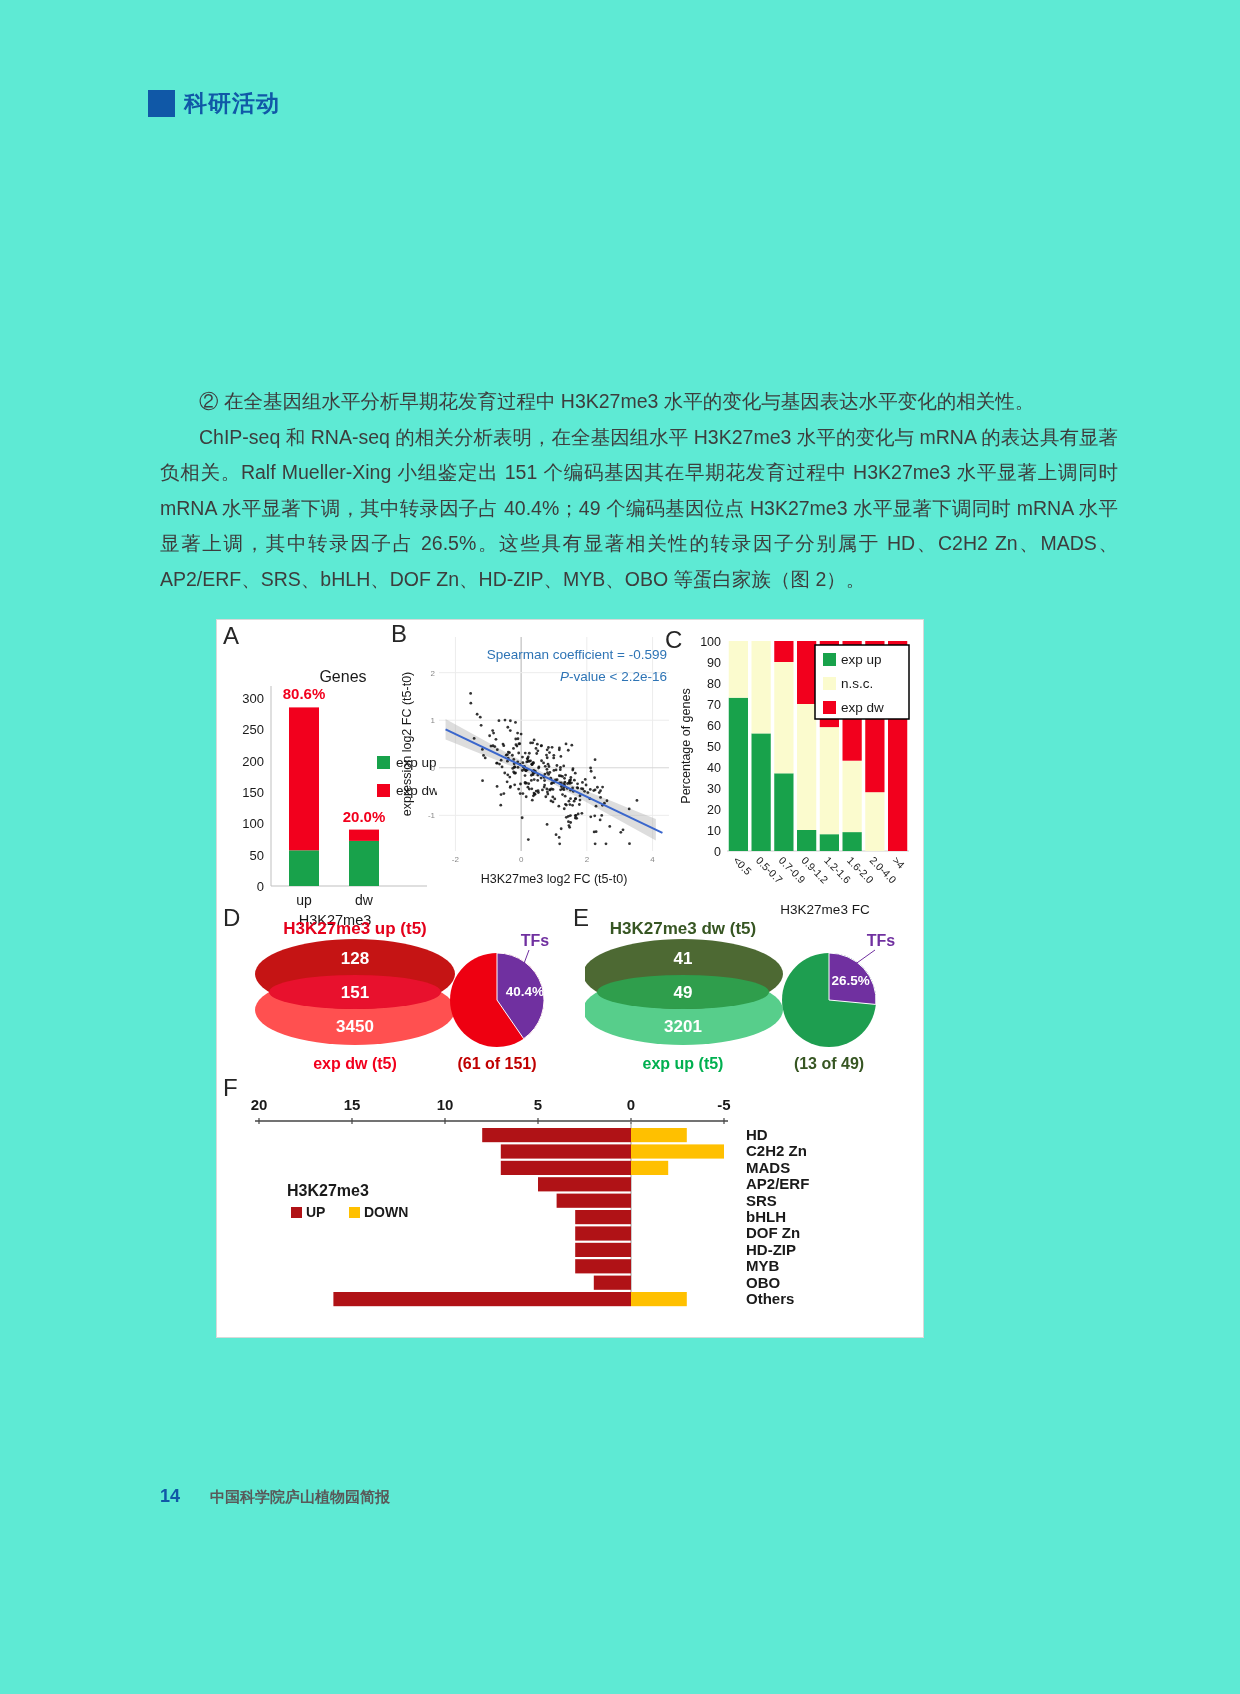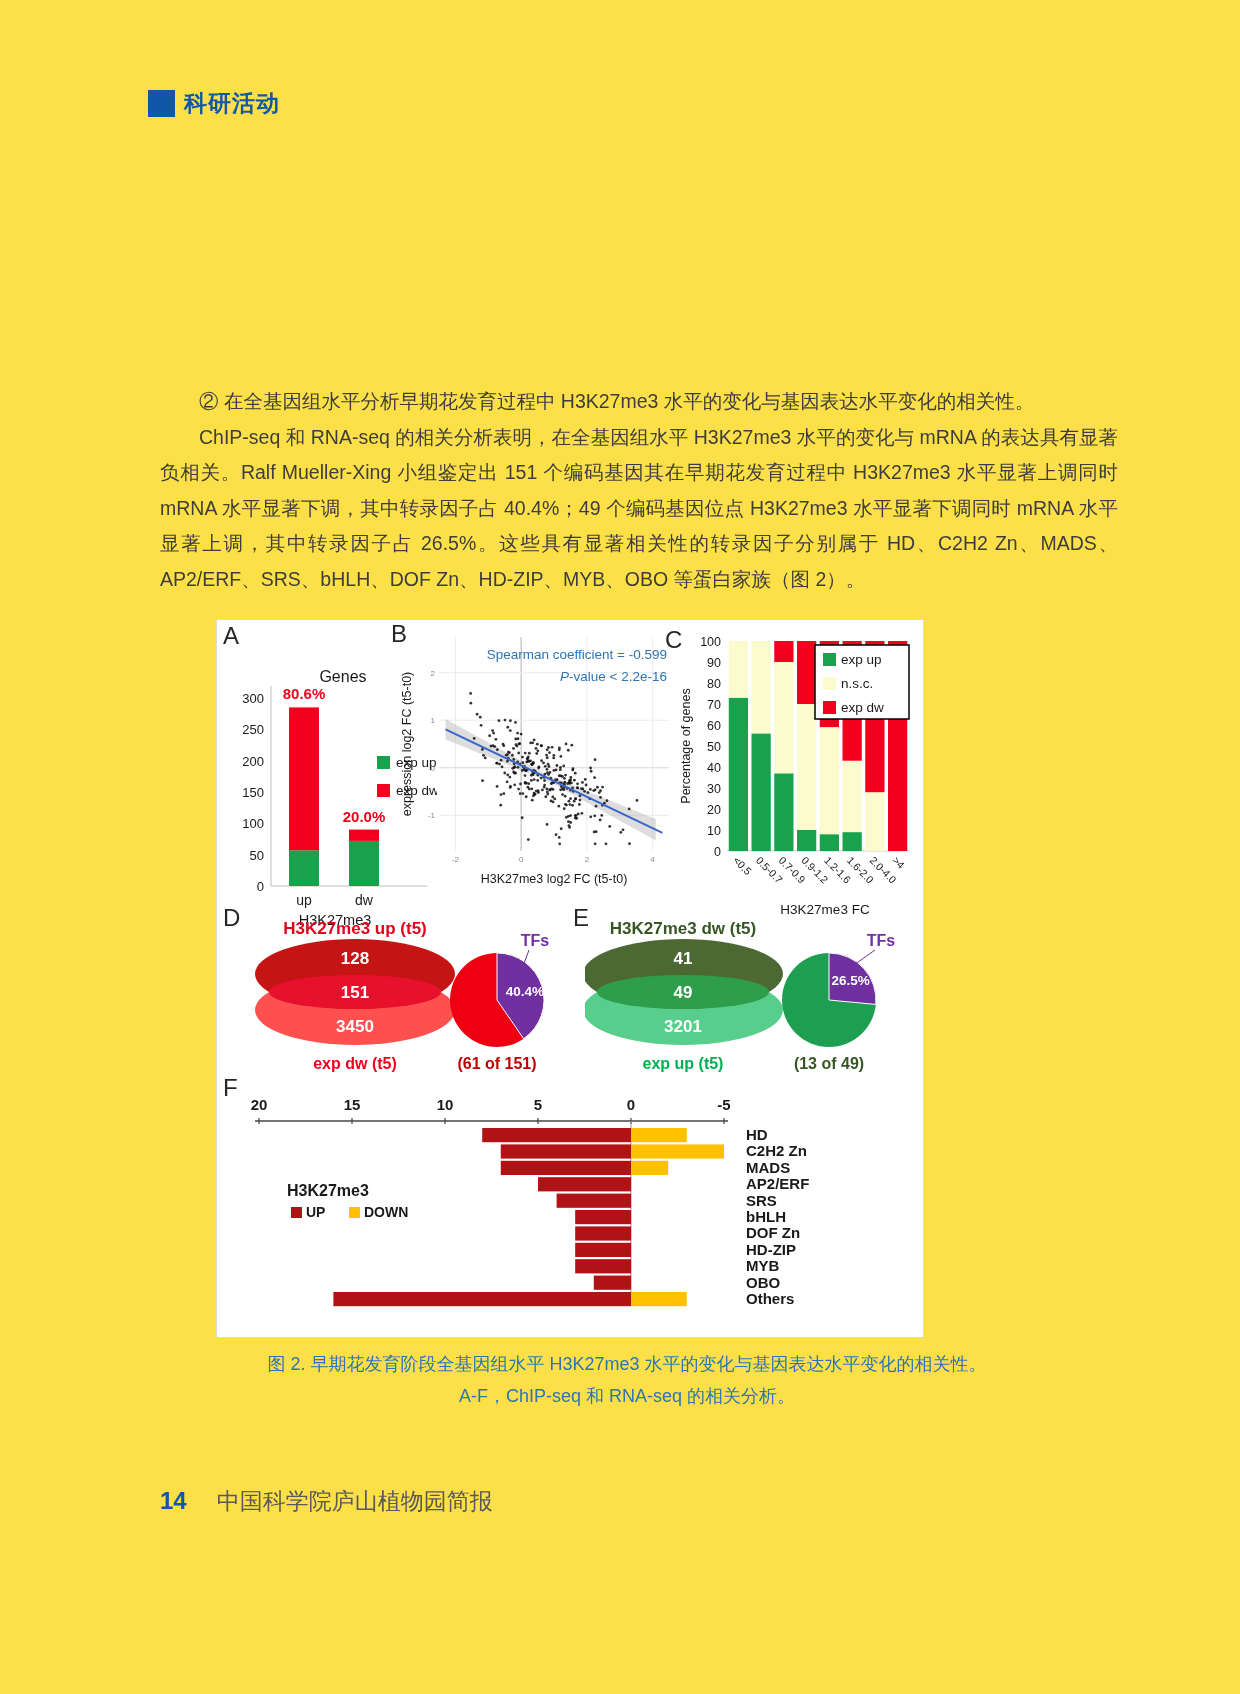--- a/index.html
+++ b/index.html
@@ -1,37 +1,37 @@
 <!DOCTYPE html>
 <html><head>
 <meta charset="utf-8">
 <style>
   html,body{margin:0;padding:0;background:#ffffff;}
-  .page{position:relative;width:1240px;height:1694px;background:#fde047;font-family:"Liberation Sans",sans-serif;overflow:hidden;}
+  .page{position:relative;width:1240px;height:1694px;background:#5eead4;font-family:"Liberation Sans",sans-serif;overflow:hidden;}
   .doc-header{position:absolute;left:148px;top:88px;display:flex;align-items:center;gap:9px;}
   .hdr-sq{width:27px;height:27px;background:#1058A7;display:inline-block;}
   .hdr-label{color:#1058A7;font-size:23px;font-weight:bold;letter-spacing:1px;}
   .body-text{position:absolute;left:160px;top:384px;width:958px;font-size:19.5px;line-height:35.5px;color:#3d3d3d;text-align:justify;}
   .body-text p{margin:0;text-indent:2em;}
   .figure-box{position:absolute;left:216px;top:619px;width:706px;height:717px;border:1px solid #D9D9D9;background:#fff;}
   .pl{position:absolute;font-size:24px;color:#262626;}
   .pl-a{left:6px;top:2px}.pl-b{left:174px;top:0}.pl-c{left:448px;top:6px}
   .pl-d{left:6px;top:284px}.pl-e{left:356px;top:284px}.pl-f{left:6px;top:454px}
   .panel{position:absolute;}
   #panelA{left:8px;top:9px;margin-top:31px;}
   #panelB{left:180px;top:9px;}
   #panelC{left:460px;top:7px;}
   #panelD{left:18px;top:296px;}
   #panelE{left:368px;top:296px;}
   #panelF{left:12px;top:470px;}
   svg text{font-family:"Liberation Sans",sans-serif;}
   .caption{position:absolute;left:148px;top:1348px;width:958px;text-align:center;color:#2E74B5;font-size:18px;line-height:32px;}
   .doc-footer{position:absolute;left:160px;top:1486px;display:flex;align-items:baseline;gap:30px;}
-  .pg-num{color:#1058A7;font-size:24px;font-weight:bold;}
-  .pub-name{color:#595959;font-size:23px;}
+  .pg-num{color:#1058A7;font-size:18px;font-weight:bold;}
+  .pub-name{color:#595959;font-size:15px;font-weight:bold;}
 </style>
 </head>
 <body>
 
 <div class="page">
 
   <div class="doc-header">
     <span class="hdr-sq"></span>
     <span class="hdr-label">科研活动</span>
   </div>
@@ -522,23 +522,19 @@
           <rect x="402" y="202" width="55.800000000000004" height="14.2" fill="#FFC000"></rect>
           <text x="517" y="214" font-size="15" fill="#1a1a1a" text-anchor="start" font-weight="bold">Others</text>
           <text x="58" y="106" font-size="16" fill="#1a1a1a" text-anchor="start" font-weight="bold">H3K27me3</text>
           <rect x="62" y="117" width="11" height="11" fill="#B01216"></rect>
           <text x="77" y="127" font-size="14" fill="#1a1a1a" text-anchor="start" font-weight="bold">UP</text>
           <rect x="120" y="117" width="11" height="11" fill="#FFC000"></rect>
           <text x="135" y="127" font-size="14" fill="#1a1a1a" text-anchor="start" font-weight="bold">DOWN</text>
         </svg></div>
   </div>
 
-  <div class="caption">
-    <div>图 2. 早期花发育阶段全基因组水平 H3K27me3 水平的变化与基因表达水平变化的相关性。</div>
-    <div>A-F，ChIP-seq 和 RNA-seq 的相关分析。</div>
-  </div>
 
   <div class="doc-footer">
     <span class="pg-num">14</span>
     <span class="pub-name">中国科学院庐山植物园简报</span>
   </div>
 
 </div>
 
 </body></html>

